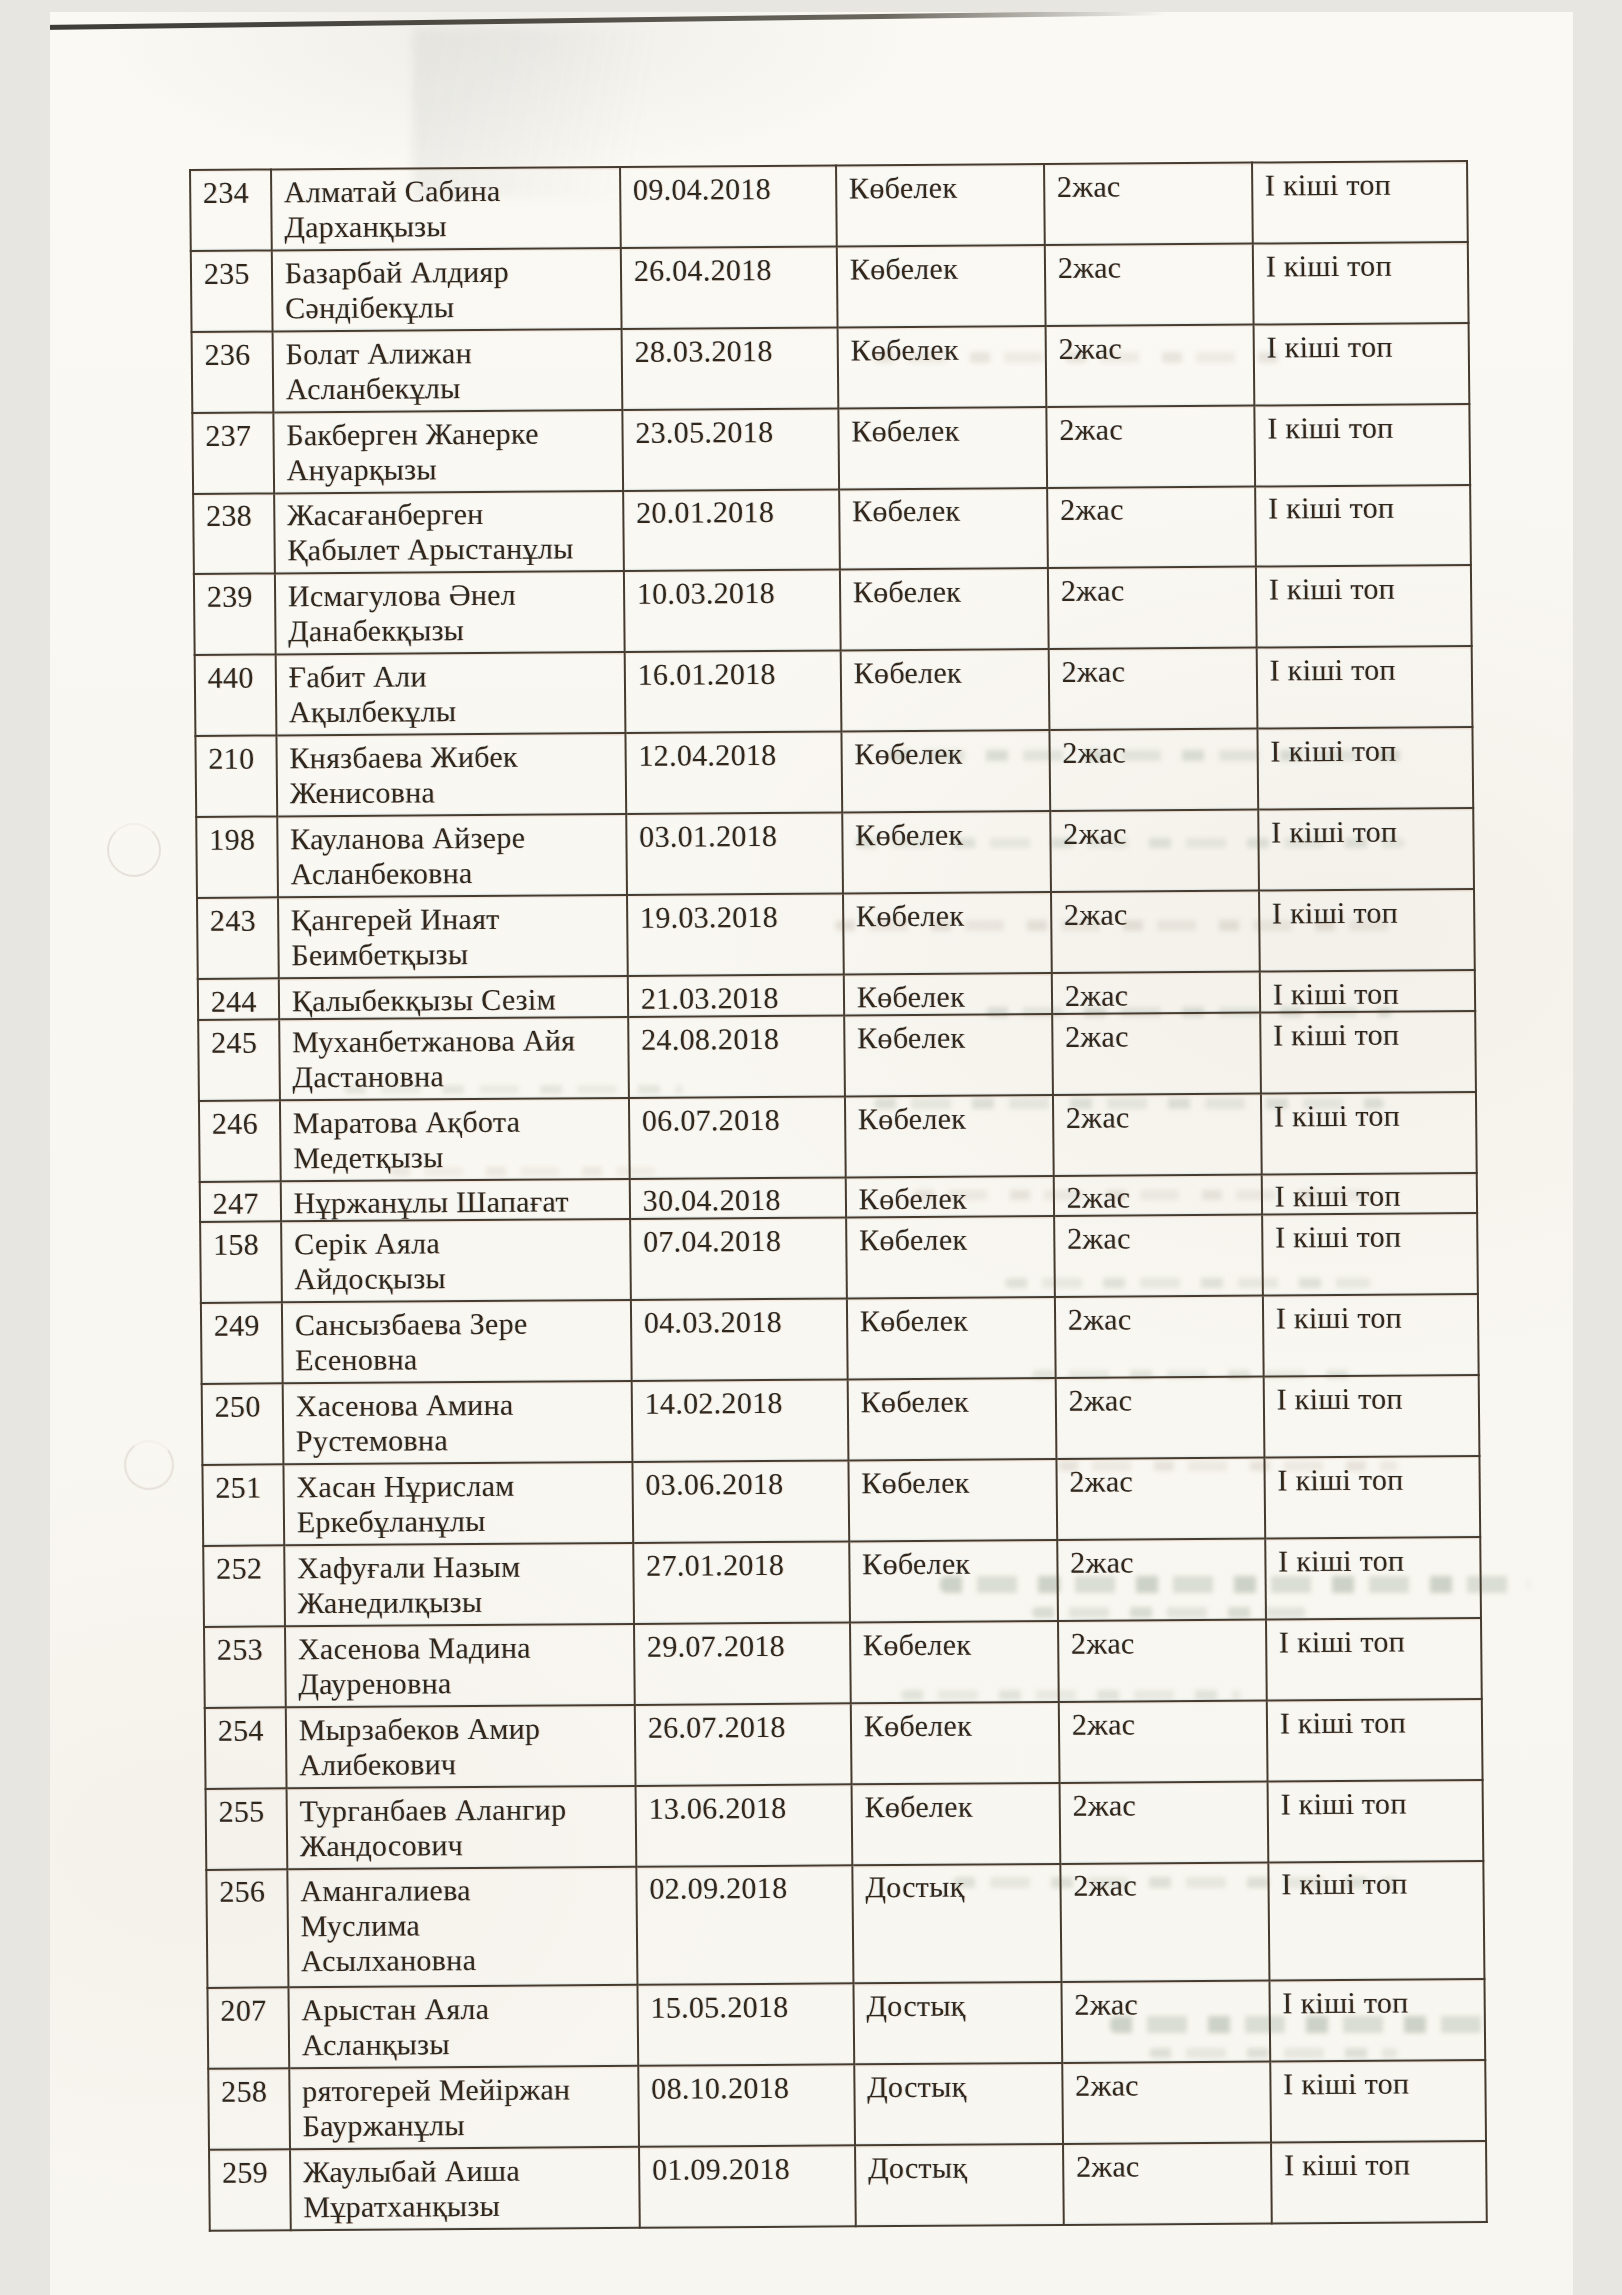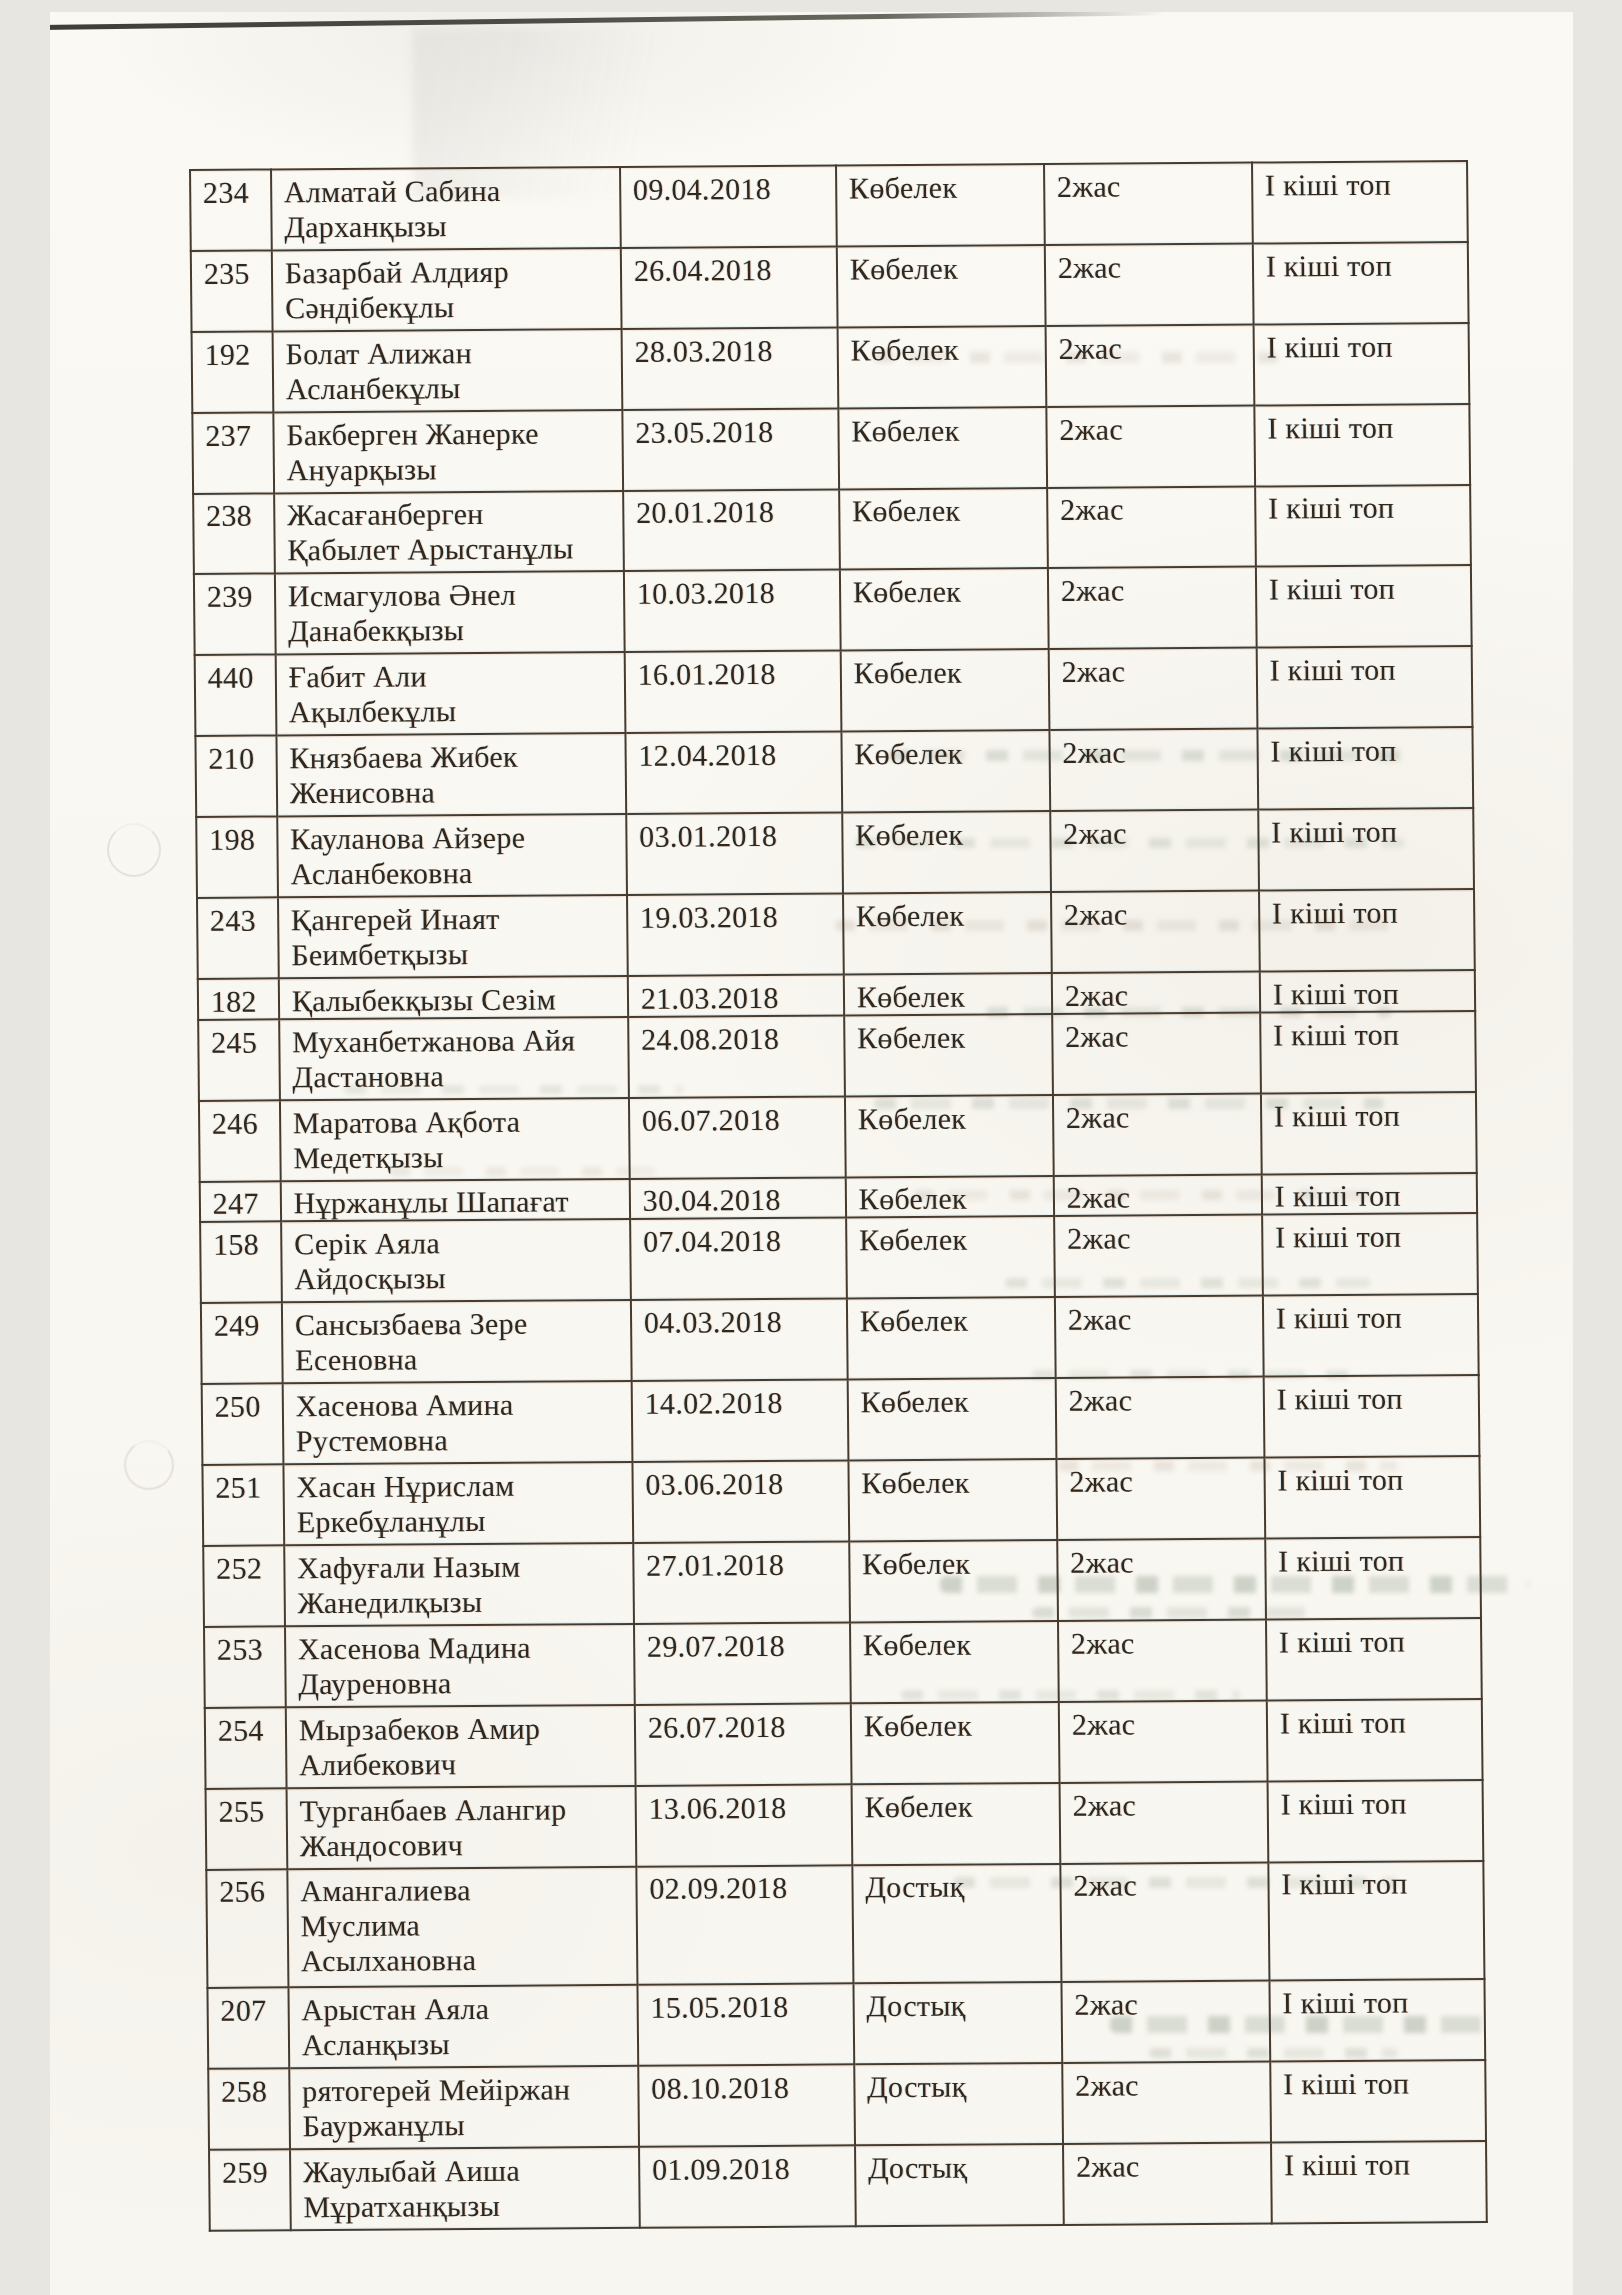--- a/index.html
+++ b/index.html
@@ -160,21 +160,21 @@
         <tr class="row h2">
     <td class="c-num">235</td>
     <td class="c-name">Базарбай Алдияр
 Сәндібекұлы</td>
     <td class="c-date">26.04.2018</td>
     <td class="c-group">Көбелек</td>
     <td class="c-age">2жас</td>
     <td class="c-agegroup">І кіші топ</td>
   </tr>
         <tr class="row h2">
-    <td class="c-num">192</td>
+    <td class="c-num">236</td>
     <td class="c-name">Болат Алижан
 Асланбекұлы</td>
     <td class="c-date">28.03.2018</td>
     <td class="c-group">Көбелек</td>
     <td class="c-age">2жас</td>
     <td class="c-agegroup">І кіші топ</td>
   </tr>
         <tr class="row h2">
     <td class="c-num">237</td>
     <td class="c-name">Бакберген Жанерке
@@ -232,21 +232,21 @@
         <tr class="row h2">
     <td class="c-num">243</td>
     <td class="c-name">Қангерей Инаят
 Беимбетқызы</td>
     <td class="c-date">19.03.2018</td>
     <td class="c-group">Көбелек</td>
     <td class="c-age">2жас</td>
     <td class="c-agegroup">І кіші топ</td>
   </tr>
         <tr class="row h1">
-    <td class="c-num">182</td>
+    <td class="c-num">244</td>
     <td class="c-name">Қалыбекқызы Сезім</td>
     <td class="c-date">21.03.2018</td>
     <td class="c-group">Көбелек</td>
     <td class="c-age">2жас</td>
     <td class="c-agegroup">І кіші топ</td>
   </tr>
         <tr class="row h2">
     <td class="c-num">245</td>
     <td class="c-name">Муханбетжанова Айя
 Дастановна</td>

